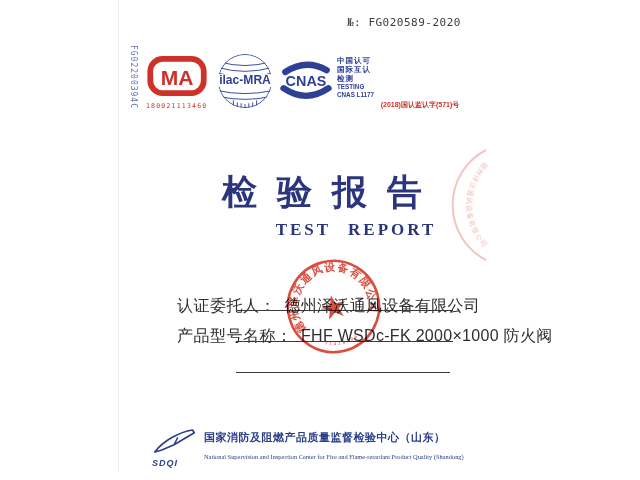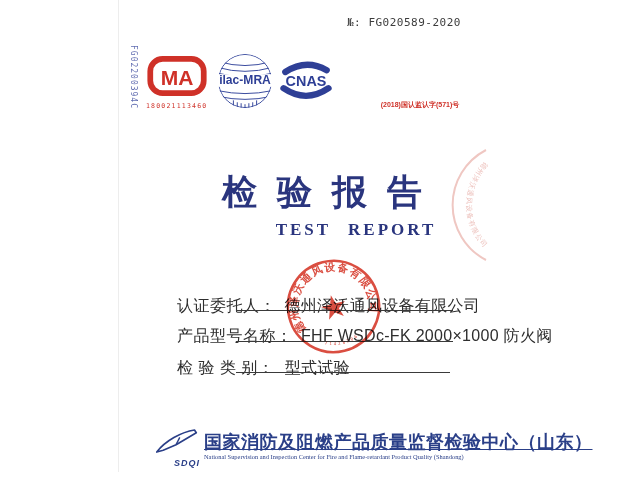--- a/index.html
+++ b/index.html
@@ -44,24 +44,24 @@
   .u1{left:236px;top:310px;width:217px;}
   .u2{left:236px;top:341px;width:217px;}
   .u3{left:236px;top:372px;width:214px;}
 
   
   .stamp-wrap{position:absolute;left:285px;top:258px;width:97px;height:97px;
               transform:rotate(-14deg);mix-blend-mode:multiply;opacity:.9;z-index:5;}
   .stamp-partial{position:absolute;left:448px;top:148px;mix-blend-mode:multiply;opacity:.55;}
 
   
-  .footer-logo{position:absolute;left:152px;top:426px;width:48px;text-align:right;}
+  .footer-logo{position:absolute;left:152px;top:426px;width:48px;text-align:left;}
   .sdqi-text{font-size:9px;font-weight:bold;font-style:italic;color:#2a3f88;letter-spacing:1px;margin-top:-2px;}
-  .footer-zh{position:absolute;left:204px;top:430px;font-size:18px;font-weight:bold;
-             color:#2a3f88;letter-spacing:.5px;text-decoration:underline;}
+  .footer-zh{position:absolute;left:204px;top:430px;font-size:11px;font-weight:bold;
+             color:#2a3f88;letter-spacing:.5px;}
   .footer-en{position:absolute;left:204px;top:453px;font-size:6.4px;color:#2a3f88;
              font-family:"Liberation Serif",serif;}
 </style>
 </head>
 <body>
 
 <div class="page">
   <div class="edge-line"></div>
 
   <div class="report-no">
@@ -97,42 +97,45 @@
     <rect x="2" y="23" width="56" height="13" fill="#ffffff"></rect>
     <text x="30" y="33.5" text-anchor="middle" font-size="12.5" font-weight="bold" fill="#2e3f96" font-family="Liberation Sans, sans-serif">ilac-MRA</text>
   </svg>
 
   <svg class="cnas-logo" width="54" height="42" viewBox="0 0 60 46">
     <path d="M 7,13 Q 30,-2 53,11" stroke="#2e3f96" stroke-width="7" fill="none" stroke-linecap="round"></path>
     <path d="M 5,31 Q 30,48 55,31" stroke="#2e3f96" stroke-width="7" fill="none" stroke-linecap="round"></path>
     <text x="30" y="29" text-anchor="middle" font-size="16" font-weight="bold" fill="#2e3f96" font-family="Liberation Sans, sans-serif">CNAS</text>
   </svg>
 
+  <div class="cnas-text">
+    <div class="zh">中国认可</div>
+    <div class="zh">国际互认</div>
+    <div class="zh">检测</div>
+    <div class="en">TESTING</div>
+    <div class="en">CNAS L1177</div>
+  </div>
 
   <div class="cal-note">(2018)国认监认字(571)号</div>
 
   <div class="title-zh">检验报告</div>
   <div class="title-en">TEST REPORT</div>
 
   <div class="field f1">
     <span class="lbl">认证委托人：</span>
     <span class="val">德州泽沃通风设备有限公司</span>
   </div>
   <div class="u-line u1"></div>
 
   <div class="field f2">
     <span class="lbl">产品型号名称：</span>
     <span class="val">FHF WSDc-FK 2000×1000 防火阀</span>
   </div>
   <div class="u-line u2"></div>
 
-  <div class="field f3">
-    <span class="lbl">检 验 类 别：</span>
-    <span class="val">型式试验</span>
-  </div>
   <div class="u-line u3"></div>
 
   <div class="stamp-wrap">
     <svg width="97" height="97" viewBox="0 0 100 100">
       <defs>
         <path id="arcTop" d="M 26.2,78.3 A 37,37 0 1 1 73.8,78.3" fill="none"></path>
         <path id="arcBot" d="M 30,84.6 A 40,40 0 0 0 70,84.6" fill="none"></path>
       </defs>
       <circle cx="50" cy="50" r="47" fill="none" stroke="#d63a2c" stroke-width="2.6"></circle>
       <text font-size="11" font-weight="bold" fill="#d63a2c" letter-spacing="1.5" font-family="Liberation Sans, sans-serif">

